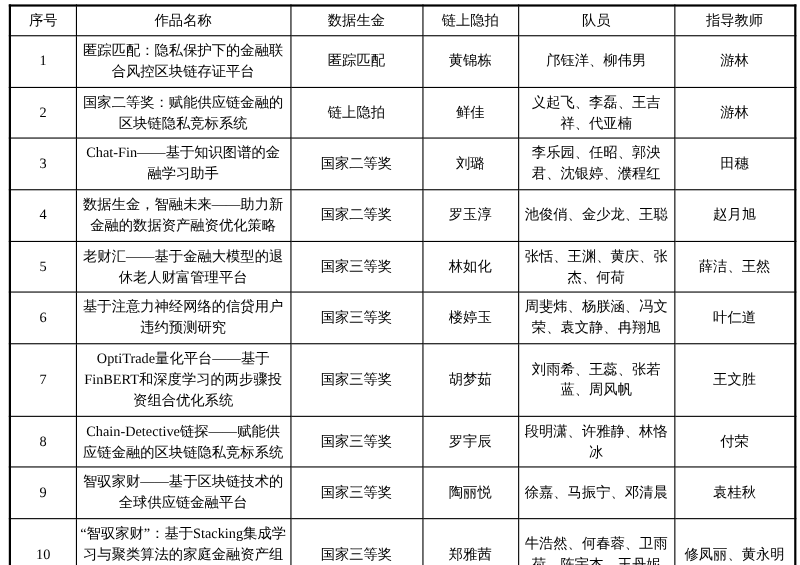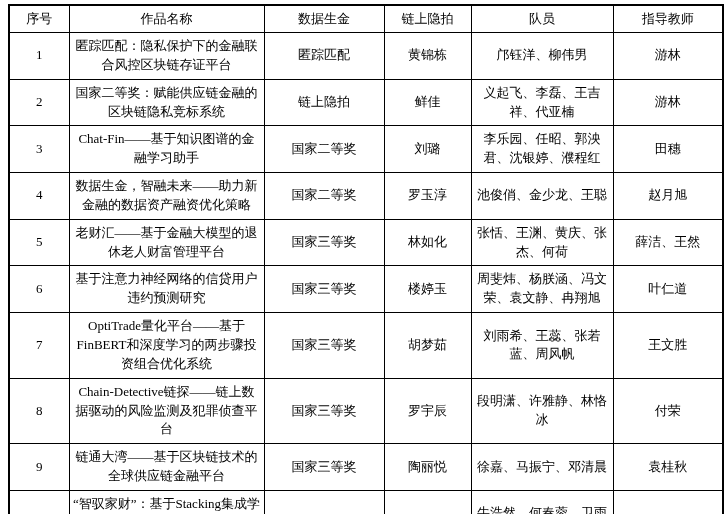--- a/index.html
+++ b/index.html
@@ -120,29 +120,29 @@
         <tr>
           <td>7</td>
           <td>OptiTrade量化平台——基于FinBERT和深度学习的两步骤投资组合优化系统</td>
           <td>国家三等奖</td>
           <td>胡梦茹</td>
           <td>刘雨希、王蕊、张若蓝、周风帆</td>
           <td>王文胜</td>
         </tr>
         <tr>
           <td>8</td>
-          <td>Chain-Detective链探——链上数据驱动的风险监测及犯罪侦查平台</td>
+          <td>Chain-Detective链探——赋能供应链金融的区块链隐私竞标系统</td>
           <td>国家三等奖</td>
           <td>罗宇辰</td>
           <td>段明潇、许雅静、林恪冰</td>
           <td>付荣</td>
         </tr>
         <tr>
           <td>9</td>
-          <td>链通大湾——基于区块链技术的全球供应链金融平台</td>
+          <td>智驭家财——基于区块链技术的全球供应链金融平台</td>
           <td>国家三等奖</td>
           <td>陶丽悦</td>
           <td>徐嘉、马振宁、邓清晨</td>
           <td>袁桂秋</td>
         </tr>
         <tr>
           <td>10</td>
           <td>“智驭家财”：基于Stacking集成学习与聚类算法的家庭金融资产组合有效性管理方案</td>
           <td>国家三等奖</td>
           <td>郑雅茜</td>

